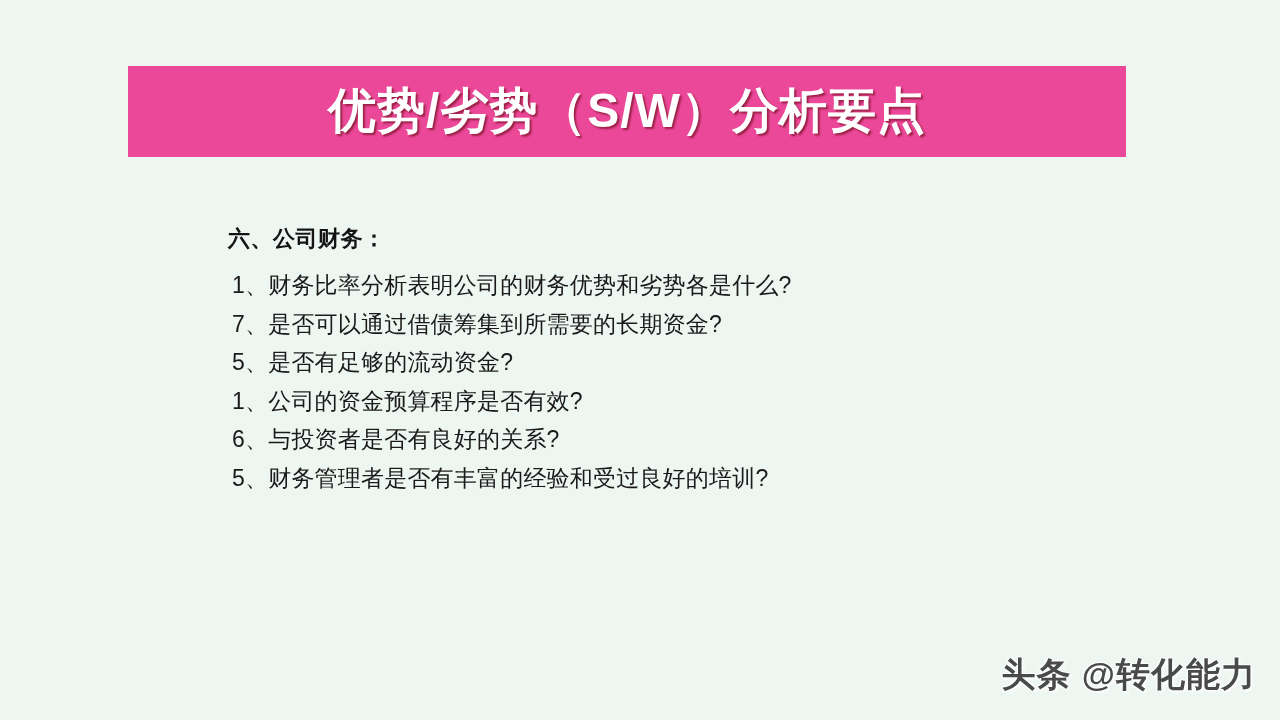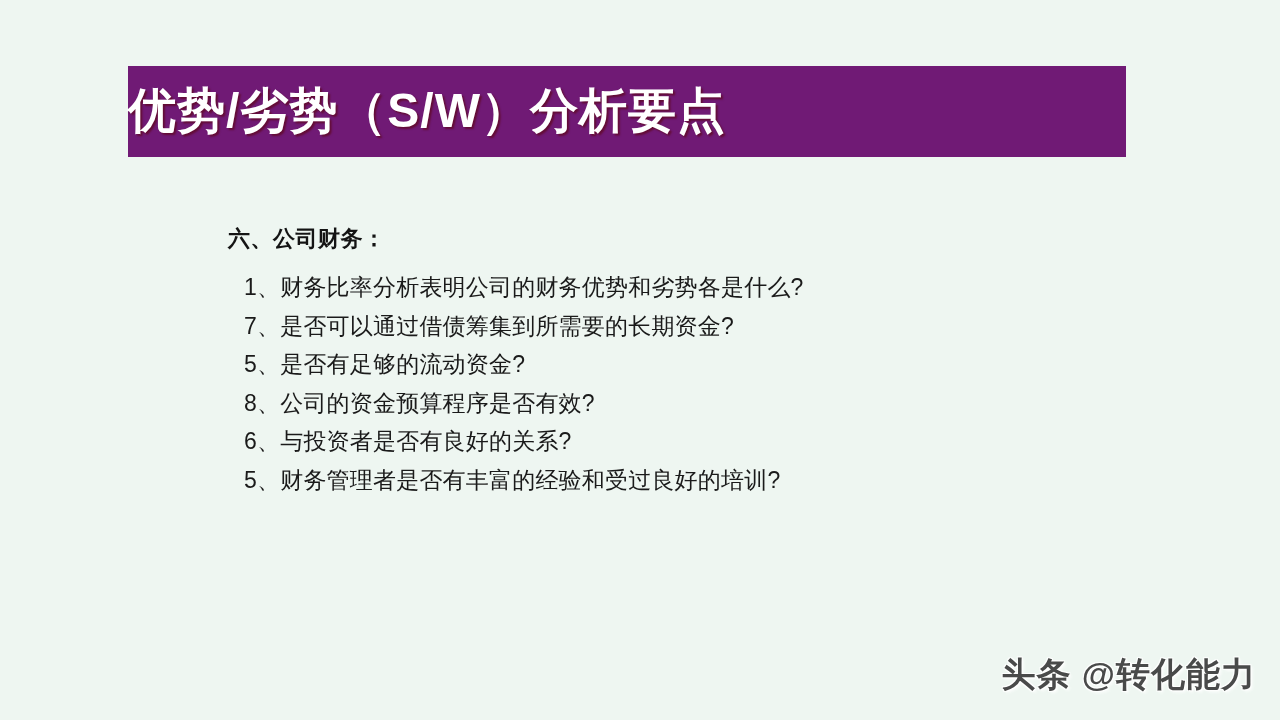--- a/index.html
+++ b/index.html
@@ -21,24 +21,24 @@
     overflow: hidden;
   }
 
   
   #title-banner {
     position: absolute;
     left: 128px;
     top: 66px;
     width: 998px;
     height: 91px;
-    background: #701a75;
+    background: #ec4899;
     display: flex;
     align-items: center;
-    justify-content: flex-start;
+    justify-content: center;
     box-sizing: border-box;
   }
 
   #title-text {
     color: #ffffff;
     font-size: 48px;
     font-weight: bold;
     letter-spacing: 1px;
     line-height: 1;
     white-space: nowrap;
@@ -58,21 +58,21 @@
     font-size: 22px;
     font-weight: bold;
     color: #141414;
     line-height: 1.2;
     margin: 0 0 14px 0;
     letter-spacing: 0.5px;
   }
 
   #question-list {
     list-style: none;
-    margin: 16px;
+    margin: 4px;
     padding: 0;
   }
 
   #question-list li {
     font-size: 23px;
     font-weight: normal;
     color: #1a1a1a;
     line-height: 38.5px;
     white-space: nowrap;
     letter-spacing: 0.2px;
@@ -108,21 +108,21 @@
   </div>
 
   <div id="body-block">
 
     <div id="section-heading">六、公司财务：</div>
 
     <ul id="question-list">
       <li>1、财务比率分析表明公司的财务优势和劣势各是什么?</li>
       <li>7、是否可以通过借债筹集到所需要的长期资金?</li>
       <li>5、是否有足够的流动资金?</li>
-      <li>8、公司的资金预算程序是否有效?</li>
+      <li>1、公司的资金预算程序是否有效?</li>
       <li>6、与投资者是否有良好的关系?</li>
       <li>5、财务管理者是否有丰富的经验和受过良好的培训?</li>
     </ul>
 
   </div>
 
   <div id="watermark">头条 @转化能力</div>
 
 </div>
 

